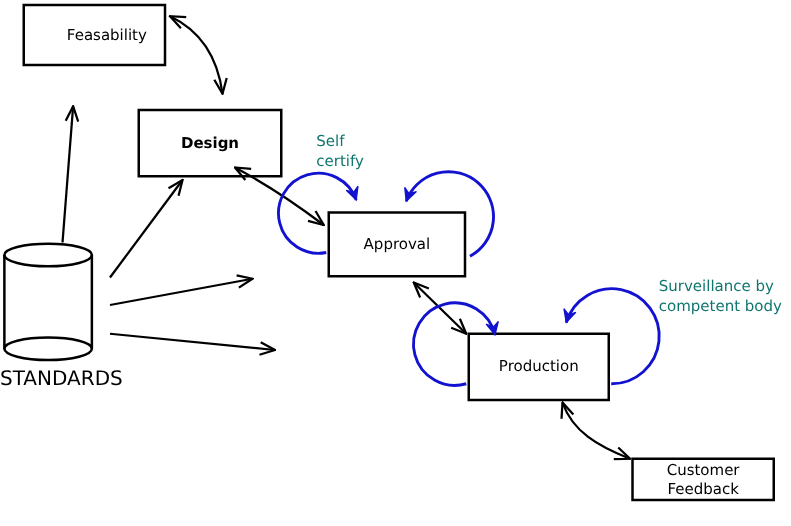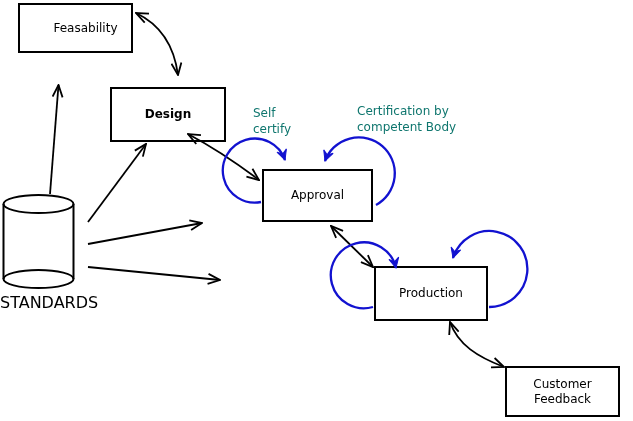--- a/index.html
+++ b/index.html
@@ -36,21 +36,21 @@
   </div>
   <div class="box" style="left:110px;top:87px;width:116px;height:55px;font-weight:bold;">
     <span>Design</span>
   </div>
   <div class="box" style="left:374px;top:266px;width:114px;height:55px;">
     <span>Production</span>
   </div>
   <div class="box" style="left:262px;top:169px;width:111px;height:53px;">
     <span>Approval</span>
   </div>
-  <div class="box" style="left:505px;top:366px;width:115px;height:51px;">
+  <div class="box" style="left:505px;top:366px;width:115px;height:35px;">
     <span>Customer
 Feedback</span>
   </div>
 
   <svg class="layer" width="633" height="421" viewBox="0 0 633 421">
     <defs>
       <marker id="bk-e" markerUnits="userSpaceOnUse" markerWidth="14" markerHeight="12" viewBox="0 0 14 12" refX="13" refY="6" orient="auto">
         <path d="M1,1 L13,6 L1,11" fill="none" stroke="#000000" stroke-width="1.8"></path>
       </marker>
       <marker id="bk-s" markerUnits="userSpaceOnUse" markerWidth="14" markerHeight="12" viewBox="0 0 14 12" refX="13" refY="6" orient="auto-start-reverse">
@@ -81,16 +81,16 @@
     <path d="M261,202 A32,32 0 1 1 285,160" fill="none" stroke="#1212d0" stroke-width="2.3" marker-end="url(#bl-e)"></path>
     <path d="M376,205 A36,36 0 1 0 325,161" fill="none" stroke="#1212d0" stroke-width="2.3" marker-end="url(#bl-e)"></path>
     <path d="M373,307 A33,33 0 1 1 396,268" fill="none" stroke="#1212d0" stroke-width="2.3" marker-end="url(#bl-e)"></path>
     <path d="M489,307 A38,38 0 1 0 453,258" fill="none" stroke="#1212d0" stroke-width="2.3" marker-end="url(#bl-e)"></path>
   </svg>
 
   <div class="ds-label" style="left:0px;top:293px;width:78px;">STANDARDS</div>
 
   <div class="anno" style="left:253px;top:105px;">Self
 certify</div>
-  <div class="anno" style="left:357px;top:103px;">Certification by
-competent Body</div>
+  <div class="anno" style="left:527px;top:221px;">Surveillance by
+competent body</div>
 
 </div>
 
 </body></html>

